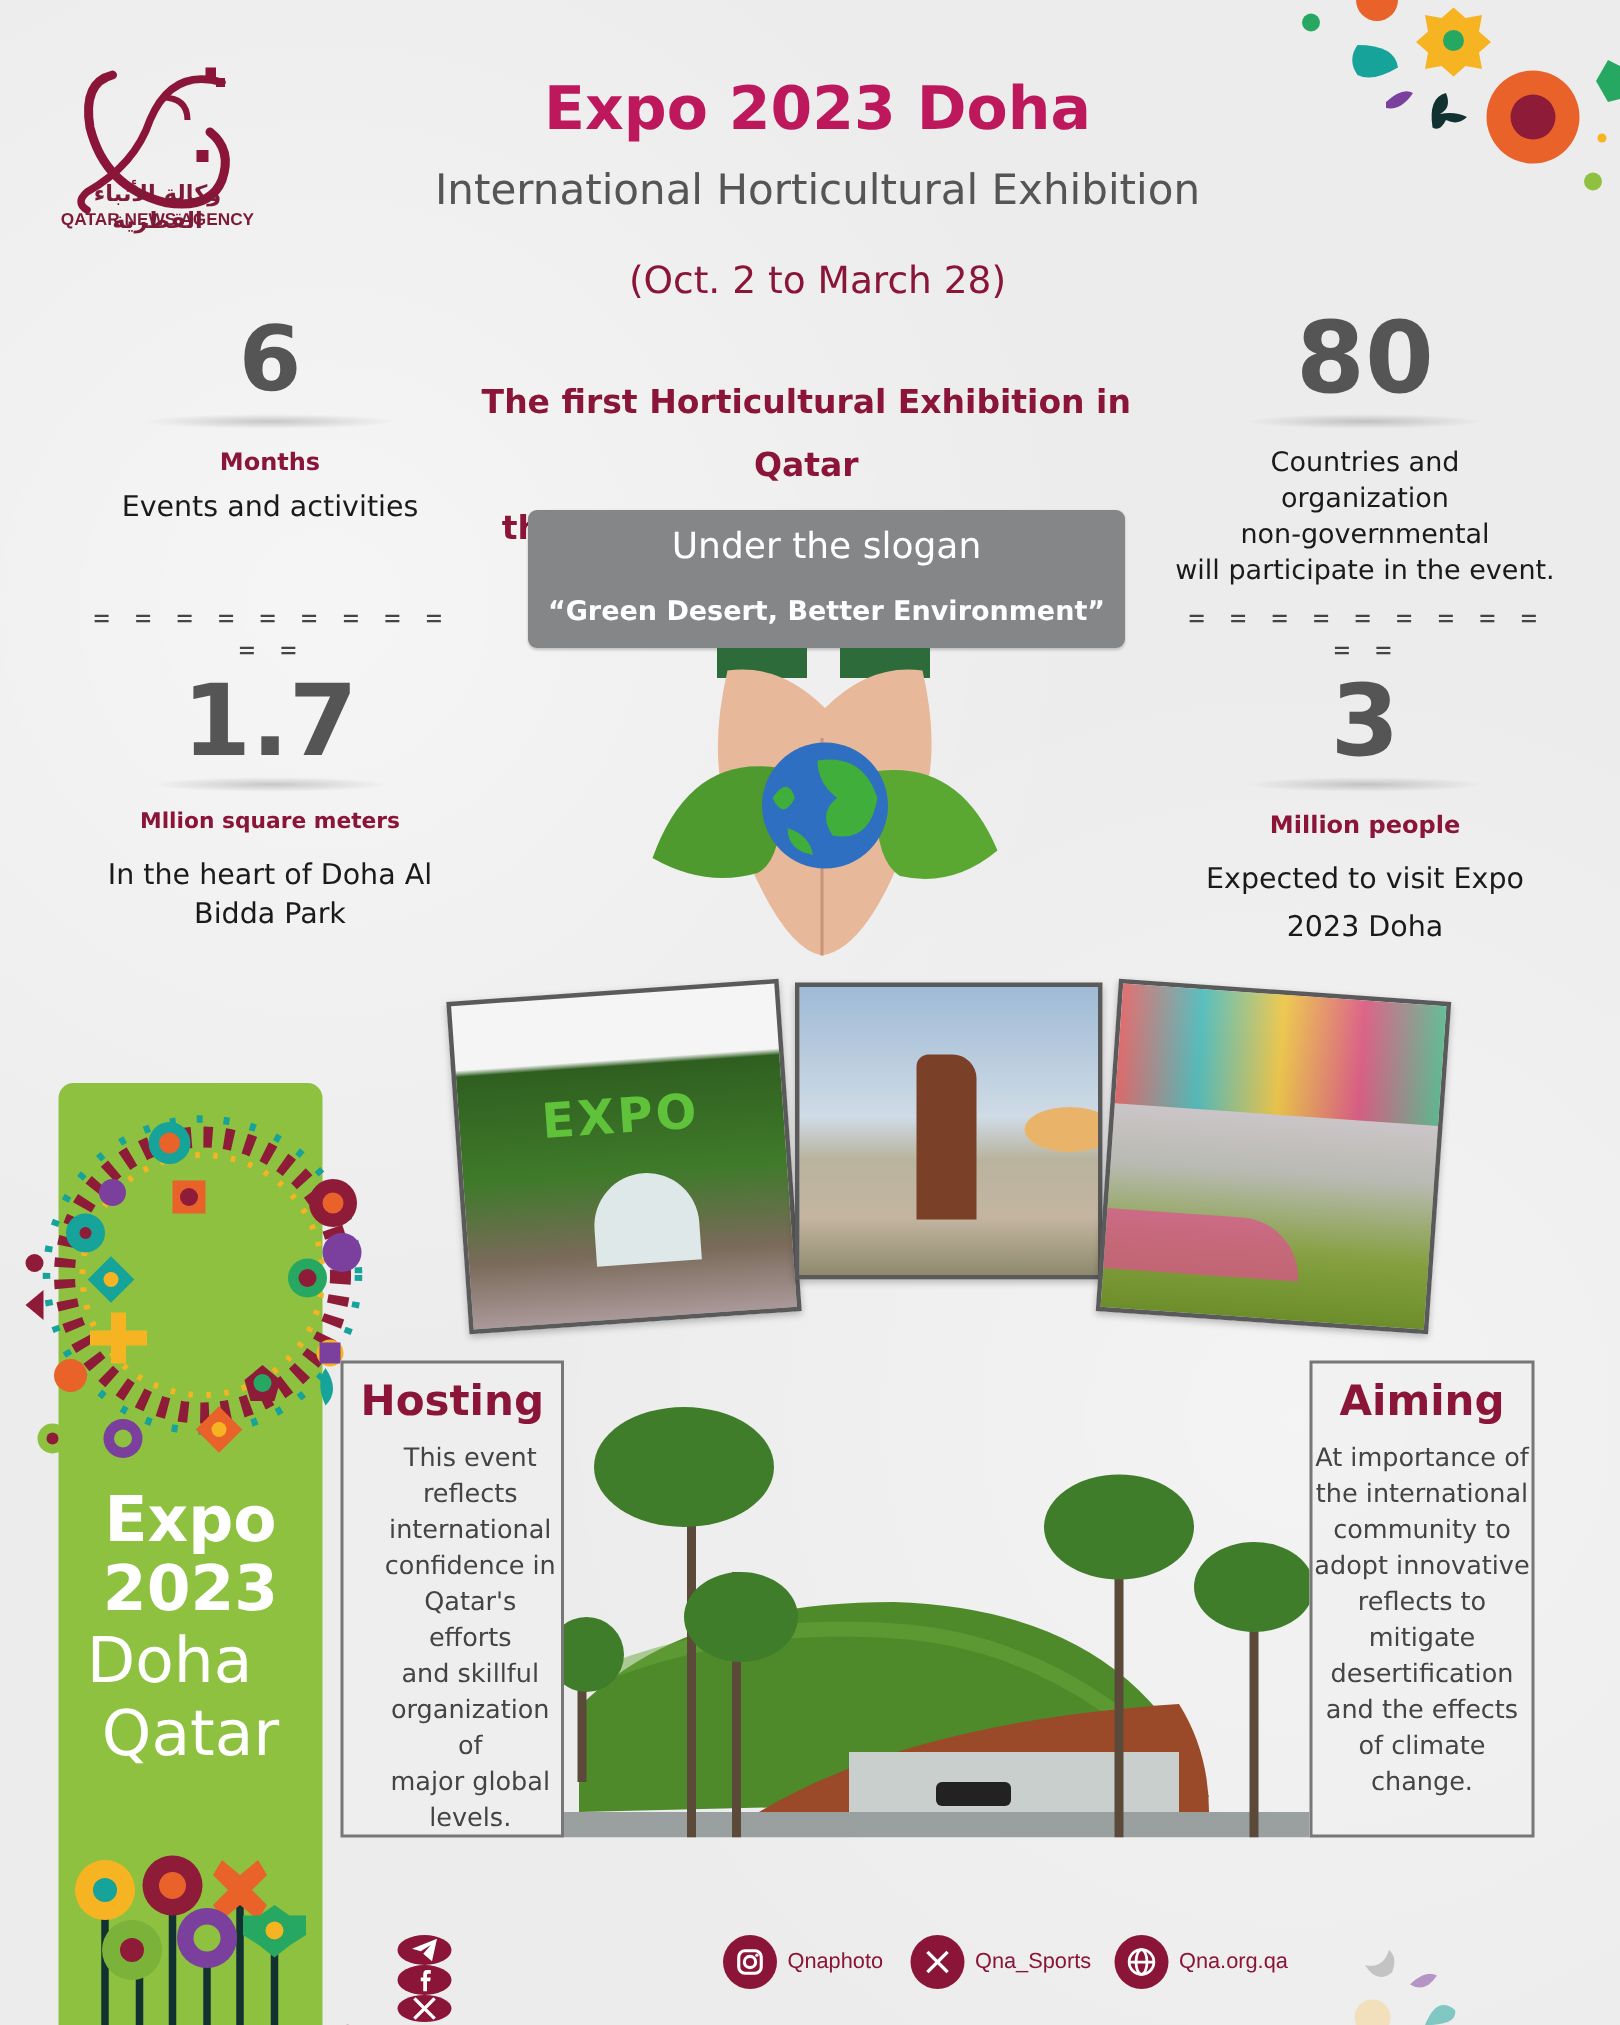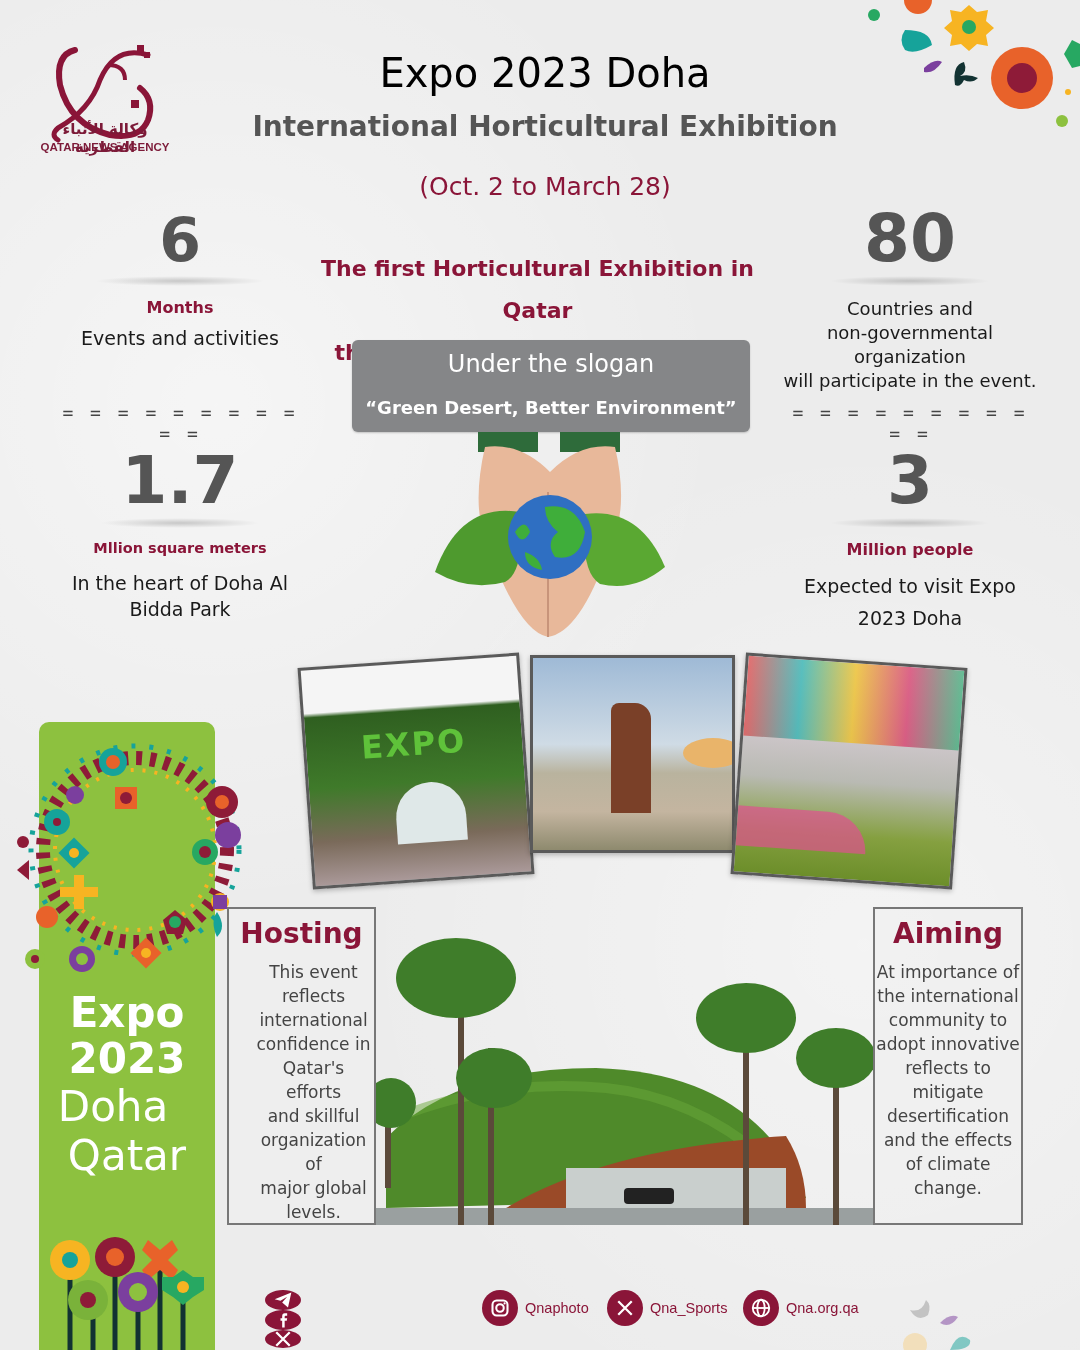--- a/index.html
+++ b/index.html
@@ -14,22 +14,22 @@
     color: #1a1a1a;
   }
   .abs { position: absolute; }
 
   
   .logo { left: 30px; top: 30px; width: 150px; height: 130px; }
   .logo-ar { left: 30px; top: 120px; width: 150px; text-align: center; font-size: 15px; color: #7c1a38; font-weight: bold; }
   .logo-en { left: 30px; top: 141px; width: 150px; text-align: center; font-family: "Liberation Sans", sans-serif; font-weight: bold; font-size: 11.5px; color: #7c1a38; }
 
   
-  .title { left: 240px; top: 50px; width: 610px; text-align: center; font-weight: normal; font-size: 40px; color: #000000; }
-  .subtitle { left: 200px; top: 110px; width: 690px; text-align: center; font-weight: bold; font-size: 28px; color: #555; }
+  .title { left: 240px; top: 50px; width: 610px; text-align: center; font-weight: bold; font-size: 40px; color: #be185d; }
+  .subtitle { left: 200px; top: 110px; width: 690px; text-align: center; font-weight: normal; font-size: 28px; color: #555; }
   .dates { left: 300px; top: 172px; width: 490px; text-align: center; font-size: 25px; color: #8a1538; }
 
   
   .stat-num { font-weight: bold; color: #555; text-align: center; font-family: "DejaVu Sans", sans-serif; }
   .stat-shadow { height: 10px; border-radius: 50%; background: radial-gradient(ellipse at center, rgba(0,0,0,0.18) 0%, rgba(0,0,0,0) 70%); }
   .stat-label { color: #8a1538; font-weight: bold; font-size: 16px; text-align: center; }
   .stat-desc { font-size: 19px; text-align: center; line-height: 1.35; color: #1a1a1a; }
   .dashes { font-size: 18px; color: #444; text-align: center; letter-spacing: 3px; font-family: "DejaVu Sans Mono", monospace; }
 
   .tagline { left: 300px; top: 248px; width: 475px; text-align: center; font-weight: bold; font-size: 22px; color: #8a1538; line-height: 42px; }
@@ -104,22 +104,22 @@
 <div class="abs stat-num" style="left:80px;top:205px;width:200px;font-size:60px;">6</div>
 <div class="abs stat-shadow" style="left:95px;top:276px;width:170px;"></div>
 <div class="abs stat-label" style="left:80px;top:298px;width:200px;">Months</div>
 <div class="abs stat-desc" style="left:40px;top:326px;width:280px;">Events and activities</div>
 <div class="abs dashes" style="left:55px;top:402px;width:250px;">= = = = = = = = = = =</div>
 
 <div class="abs stat-num" style="left:810px;top:200px;width:200px;font-size:66px;">80</div>
 <div class="abs stat-shadow" style="left:830px;top:276px;width:160px;"></div>
 <div class="abs stat-desc" style="left:770px;top:297px;width:280px;font-size:18px;line-height:24px;">
   <div>Countries and</div>
+  <div>organization</div>
   <div>non-governmental</div>
-  <div>organization</div>
   <div>will participate in the event.</div>
 </div>
 <div class="abs dashes" style="left:785px;top:402px;width:250px;">= = = = = = = = = = =</div>
 
 <div class="abs tagline">
   <div>The first Horticultural Exhibition in Qatar</div>
   <div>the Middle East and North Africa</div>
 </div>
 
 <div class="abs slogan-box"></div>

